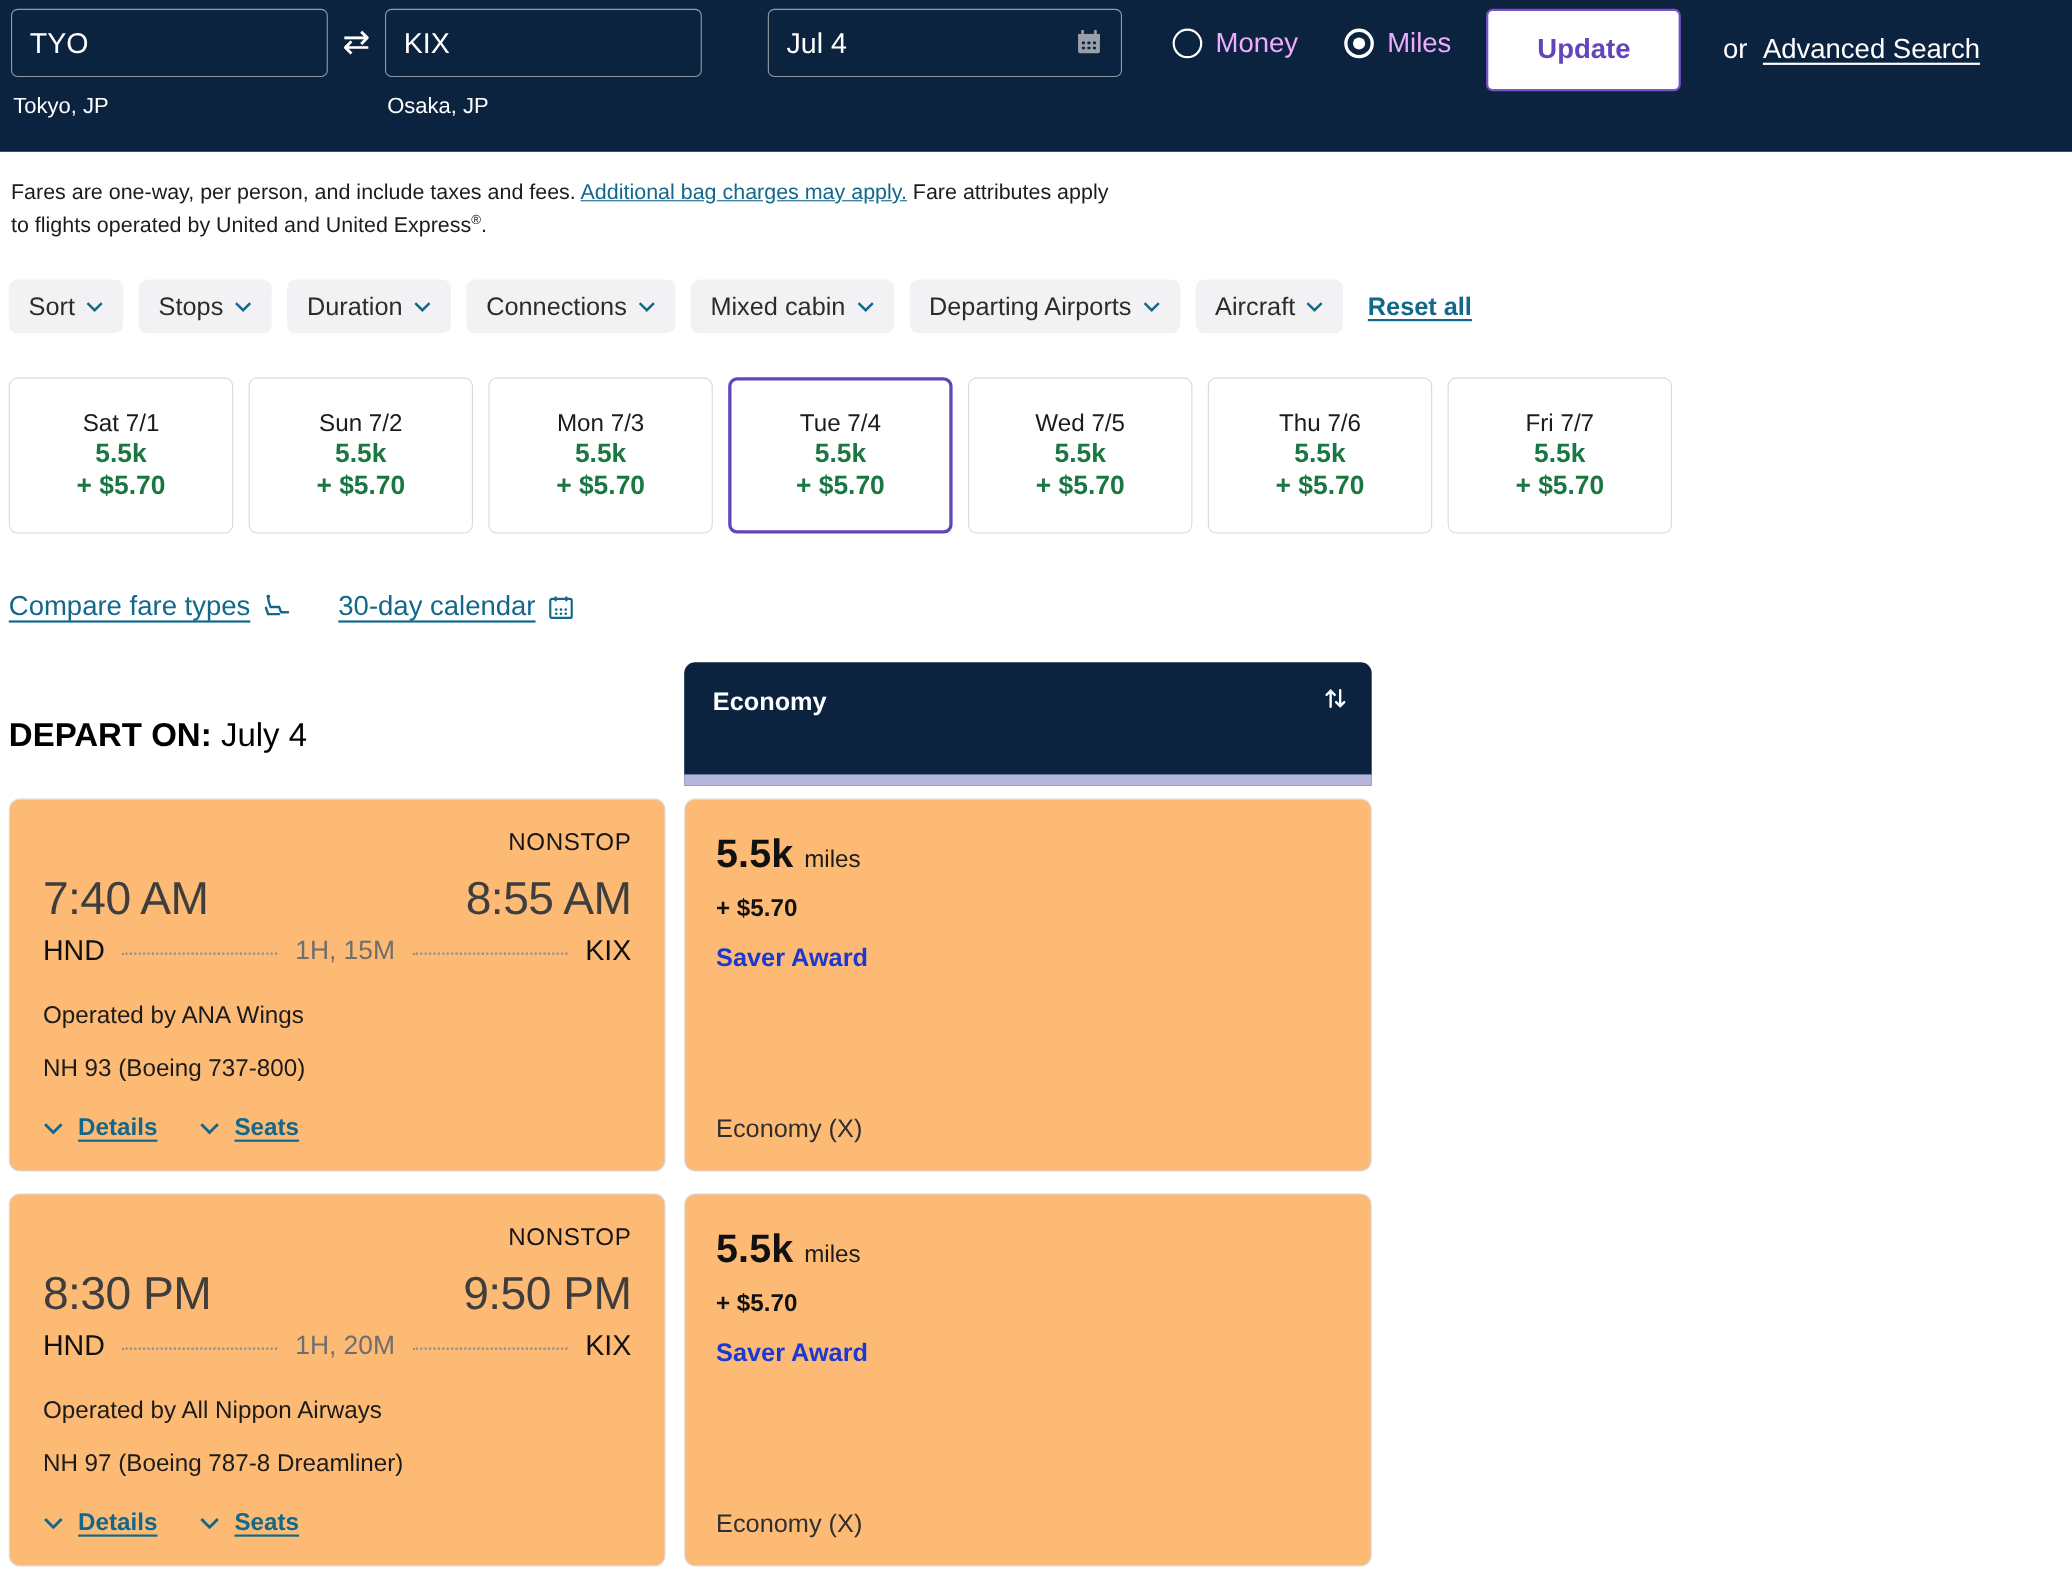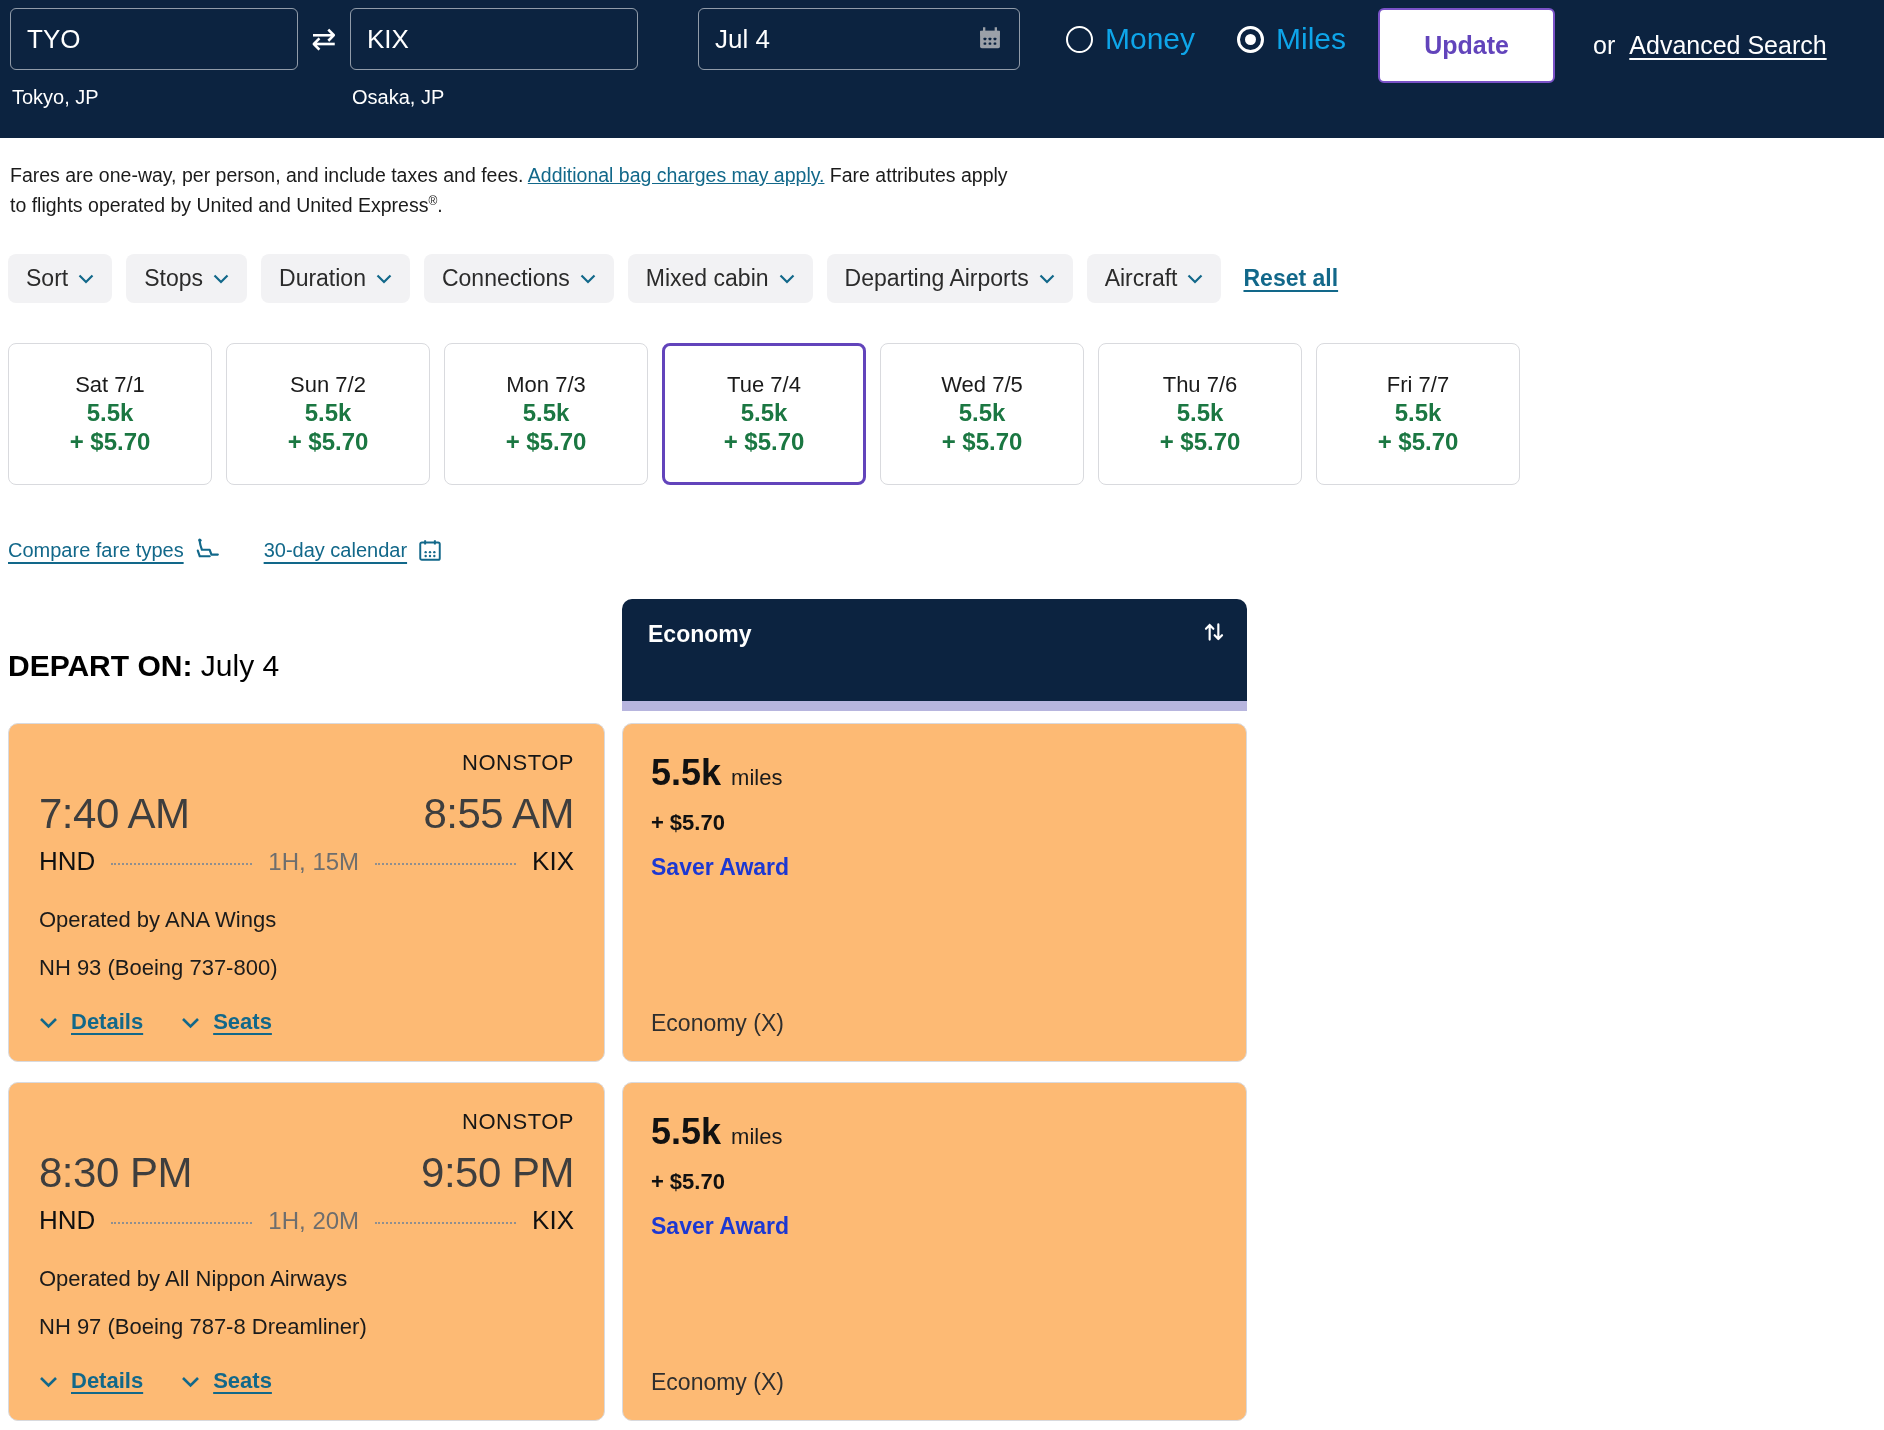--- a/index.html
+++ b/index.html
@@ -29,21 +29,21 @@
   .datewrap{position:relative;margin-left:60px;}
   .date-field{width:322px;padding-right:56px;}
   .cal-icon-grey{position:absolute;right:16px;top:17px;}
   .radio-row{display:flex;align-items:center;height:62px;cursor:pointer;}
   .radio-row.money{margin-left:46px;}
   .radio-row.miles{margin-left:42px;}
   .radio-ring{width:27px;height:27px;border:2.5px solid #fff;border-radius:50%;display:flex;align-items:center;justify-content:center;}
   .radio-ring .dot{width:11px;height:11px;border-radius:50%;background:transparent;}
   .radio-ring.checked{border-width:3px;}
   .radio-ring.checked .dot{background:#fff;}
-  .radio-label{color:#0ea5e9;font-size:30px;margin-left:12px;}
+  .radio-label{color:#f0abfc;font-size:25px;margin-left:12px;}
   .update-btn{margin-left:32px;width:177px;height:75px;background:#fff;border:2px solid #7A52C7;border-radius:6px;
               color:var(--purple);font-size:25px;font-weight:700;font-family:inherit;cursor:pointer;}
   .or-label{color:#fff;font-size:25px;margin-left:38px;line-height:75px;}
   .advanced-link{color:#fff;font-size:25px;margin-left:14px;line-height:75px;text-decoration:underline;text-underline-offset:4px;cursor:pointer;}
 
   
   .disclaimer{margin:22px 10px 0;max-width:1014px;font-size:19.5px;line-height:1.55;color:#1b1b1b;}
   .disclaimer a{color:var(--teal);text-decoration:underline;cursor:pointer;}
   .disclaimer sup{font-size:12px;}
 
@@ -57,21 +57,21 @@
   
   .date-strip{display:flex;gap:14px;margin:40px 8px 0;}
   .daycard{width:204px;height:142px;background:#fff;border:1px solid var(--card-border);border-radius:8px;
            display:flex;flex-direction:column;align-items:center;justify-content:center;gap:1px;cursor:pointer;}
   .daycard.selected{border:3px solid var(--purple);}
   .day-label{font-size:22px;color:#1b1b1b;}
   .day-miles,.day-cash{font-size:24px;font-weight:700;color:var(--green);}
 
   
   .quicklinks{display:flex;align-items:center;gap:44px;margin:52px 8px 0;}
-  .qlink{display:flex;align-items:center;gap:10px;color:var(--teal);font-size:20px;text-decoration:underline;text-underline-offset:5px;cursor:pointer;}
+  .qlink{display:flex;align-items:center;gap:10px;color:var(--teal);font-size:25px;text-decoration:underline;text-underline-offset:5px;cursor:pointer;}
   .qlink svg{display:block;}
 
   
   .results{display:grid;grid-template-columns:597px 625px;column-gap:17px;margin:36px 0 0 8px;}
   .depart-cell{align-self:end;padding-bottom:28px;font-size:30px;color:#000;}
   .depart-prefix{font-weight:800;}
   .depart-date{font-weight:400;}
   .col-header{position:relative;background:var(--navy);border-radius:10px 10px 0 0;height:112px;}
   .col-header::after{content:"";position:absolute;left:0;right:0;bottom:0;height:10px;background:var(--lavender);}
   .col-title{color:#fff;font-size:23px;font-weight:700;padding:22px 0 0 26px;display:inline-block;}

